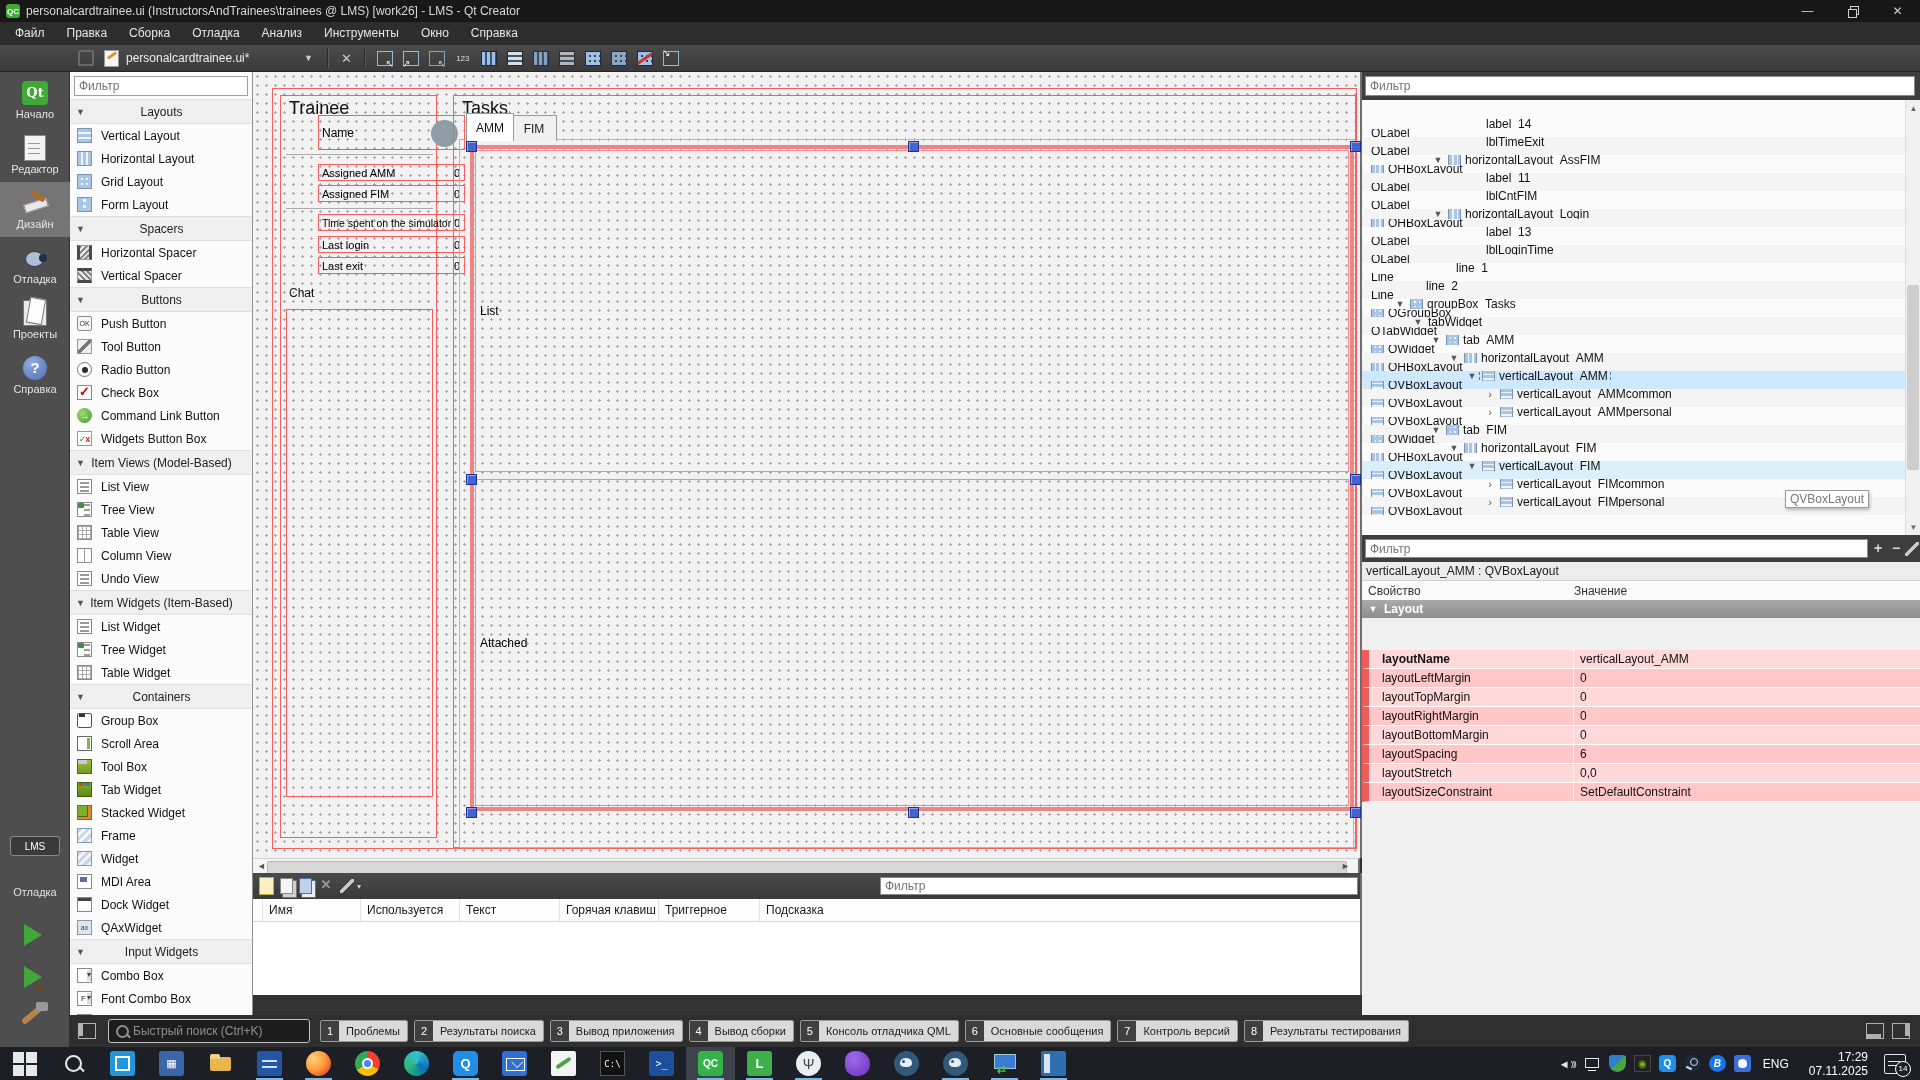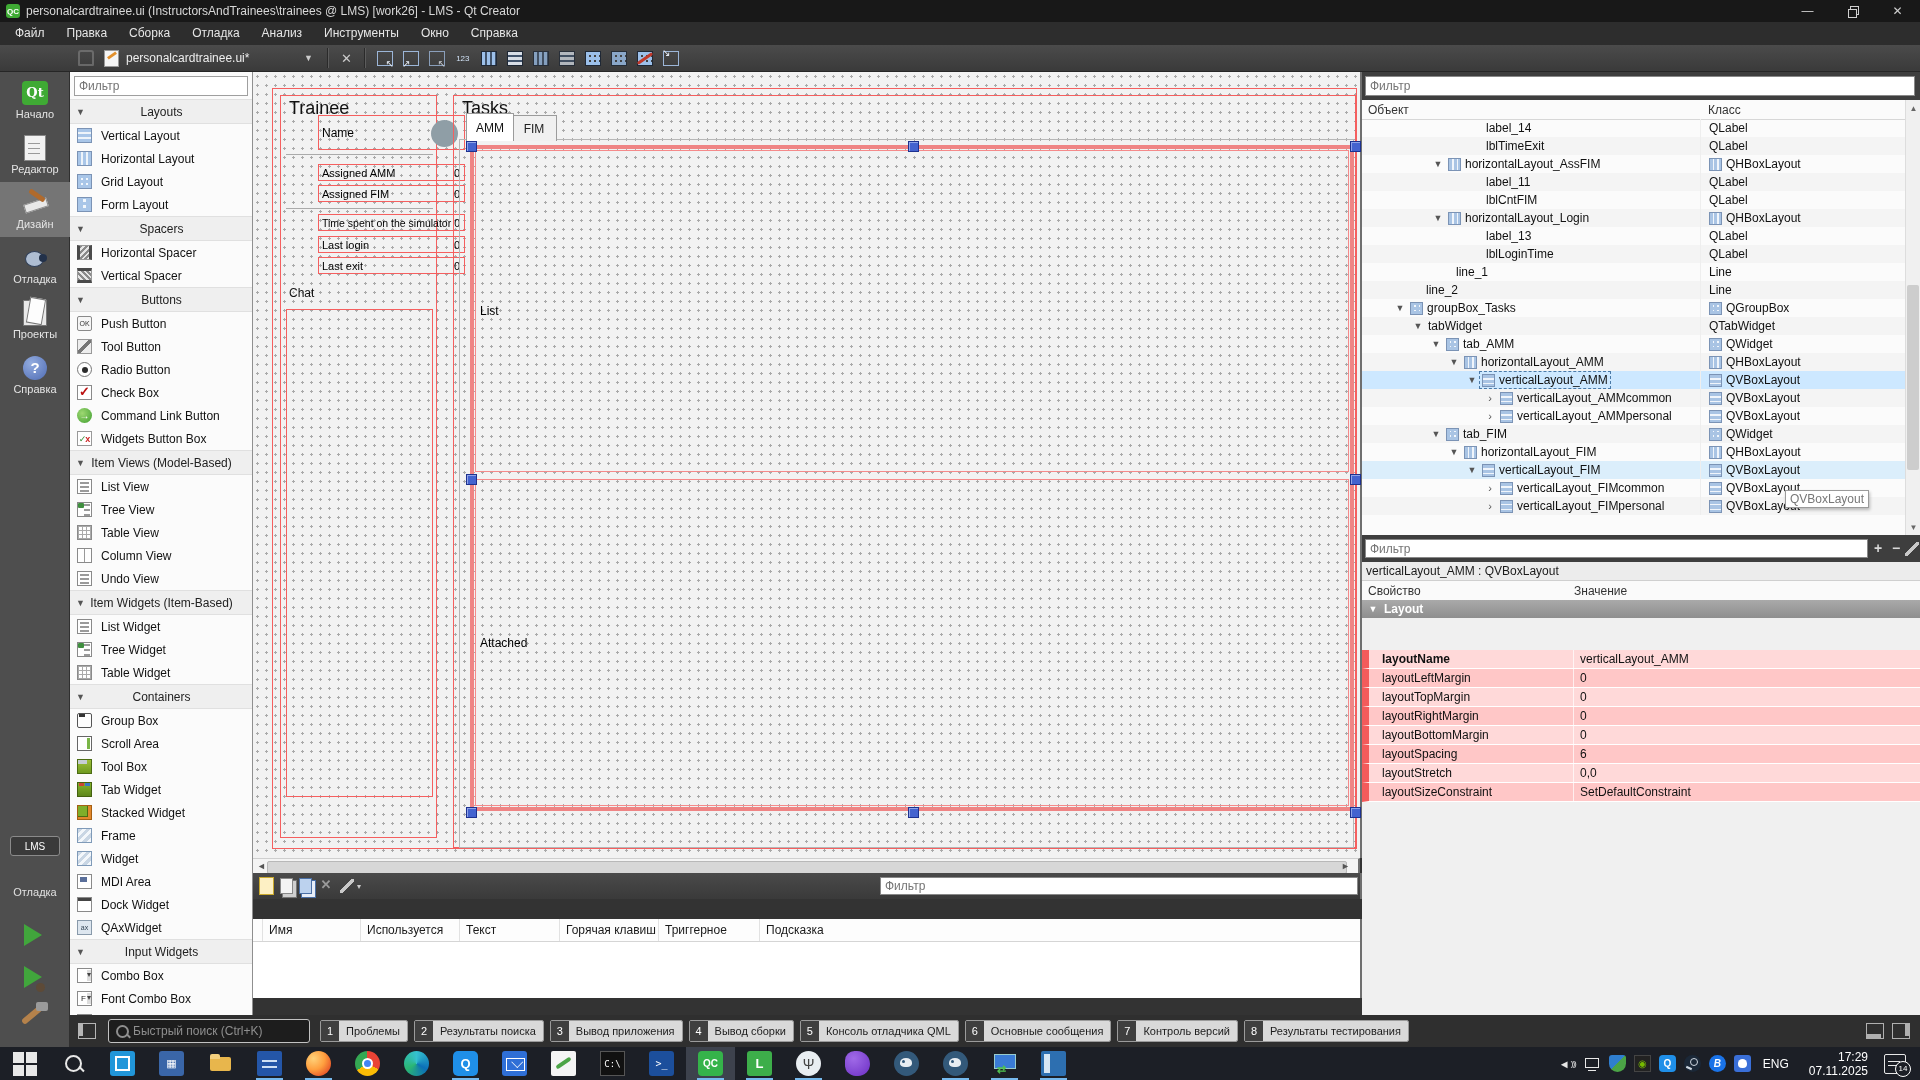--- a/index.html
+++ b/index.html
@@ -168,35 +168,35 @@
   
   #action-toolbar{left:253px;top:873px;width:1109px;height:26px;background:linear-gradient(#4a4a4a,#3a3a3a);display:flex;align-items:center;border-right:2px solid #6f6f6f;}
   .ae-icon{width:20px;height:18px;margin-left:6px;position:relative;}
   .ae-new{background:#fdf0c4;border:1px solid #caa92c;width:13px;height:16px;}
   .ae-copy{background:#f4f4f4;border:1px solid #888;width:11px;height:14px;box-shadow:3px 3px 0 #cfcfcf,3px 3px 0 1px #777;}
   .ae-edit{background:#bcd2ee;border:1px solid #4a6fa5;width:11px;height:14px;box-shadow:3px 3px 0 #e8eef8,3px 3px 0 1px #4a6fa5;}
   .ae-del{color:#9a9a9a;font-size:13px;font-weight:bold;width:16px;text-align:center;}
   .ae-wrench{background-image:linear-gradient(135deg,transparent 40%,#c9c9c9 40%,#c9c9c9 60%,transparent 60%);width:14px;height:14px;}
   .ae-wrench::after{content:"▾";position:absolute;right:-7px;top:3px;font-size:8px;color:#ccc;}
   #ae-filter{position:absolute;left:627px;top:4px;width:478px;height:18px;border:1px solid #888;background:#fff;font-size:12px;color:#333;padding:0 4px;box-sizing:border-box;font-family:inherit;}
-  #action-table{left:253px;top:899px;width:1109px;height:79px;background:#fff;border-right:2px solid #6f6f6f;margin-top:20px;}
+  #action-table{left:253px;top:899px;width:1109px;height:96px;background:#fff;border-right:2px solid #6f6f6f;}
   #action-header{position:absolute;left:0;top:0;width:100%;height:22px;background:#fdfdfd;border-bottom:1px solid #d5d5d5;}
   .ah-col{position:absolute;top:0;height:22px;display:flex;align-items:center;font-size:12px;color:#1a1a1a;border-left:1px solid #e2e2e2;padding-left:6px;}
   #action-tabs{left:253px;top:993px;width:1109px;height:22px;background:#dcdcdc;display:flex;border-right:2px solid #6f6f6f;border-bottom:1px solid #555;}
   .ae-tab{height:22px;display:flex;align-items:center;padding:0 14px;font-size:12px;color:#222;border-right:1px solid #a8a8a8;background:#ececec;}
   .ae-tab.active{background:#fff;border-top:1px solid #a8a8a8;}
 
   
   #inspector{left:1362px;top:72px;width:558px;height:463px;background:#fbfbfb;}
   #oi-filter-strip{position:absolute;left:0;top:0;width:558px;height:28px;background:#3e3e3e;}
   #oi-filter{position:absolute;left:3px;top:4px;width:550px;height:20px;border:1px solid #888;background:#fff;font-size:12px;color:#333;padding:0 4px;box-sizing:border-box;font-family:inherit;}
   #oi-header{position:absolute;left:0;top:28px;width:543px;height:19px;background:#fbfbfb;border-bottom:1px solid #d7d7d7;}
   .oi-h{position:absolute;top:0;height:19px;display:flex;align-items:center;font-size:12px;color:#333;}
   #tree-rows{position:absolute;left:0;top:47px;width:543px;}
-  .trow{height:18px;display:flex;font-size:12px;color:#111;}
+  .trow{height:18px;display:flex;font-size:12px;color:#111;flex-direction:column;}
   .trow.alt{background:#f4f4f4;}
   .trow.sel{background:#cde8ff;}
   .trow.hl{background:#dbeefb;}
   .tcell-name{width:338px;display:flex;align-items:center;box-sizing:border-box;overflow:hidden;white-space:nowrap;}
   .tcell-cls{width:205px;display:flex;align-items:center;box-sizing:border-box;padding-left:8px;border-left:1px solid #eee;overflow:hidden;white-space:nowrap;}
   .t-arrow{width:14px;color:#555;font-size:9px;flex:none;text-align:center;}
   .t-arrow.closed{font-size:11px;}
   .qi{width:13px;height:13px;flex:none;margin-right:4px;box-sizing:border-box;}
   .qi-hbox{background:repeating-linear-gradient(90deg,#a9c4e4 0 3px,#f0f5fb 3px 4.5px);border:1px solid #7b93b5;}
   .qi-vbox{background:repeating-linear-gradient(180deg,#a9c4e4 0 3px,#f0f5fb 3px 4.5px);border:1px solid #7b93b5;}
@@ -682,24 +682,20 @@
         <span class="ah-col" style="left: 306px; width: 92px;">Горячая клавиш</span>
         <span class="ah-col" style="left: 405px; width: 94px;">Триггерное</span>
         <span class="ah-col" style="left: 506px; width: 87px;">Подсказка</span>
       </div>
   </div>
 
   <div id="inspector" class="abs">
     <div id="oi-filter-strip">
       <input id="oi-filter" placeholder="Фильтр" style="">
     </div>
-    <div id="oi-header">
-      <span class="oi-h" style="left:6px;">Объект</span>
-      <span class="oi-h" style="left:346px;">Класс</span>
-    </div>
     <div id="tree-rows">
         <div class="trow">
           <div class="tcell-name" style="padding-left: 121px;">
             <span class="tname-box">
               <span>label_14</span>
             </span>
           </div>
           <div class="tcell-cls">
             <span>QLabel</span>
           </div>

